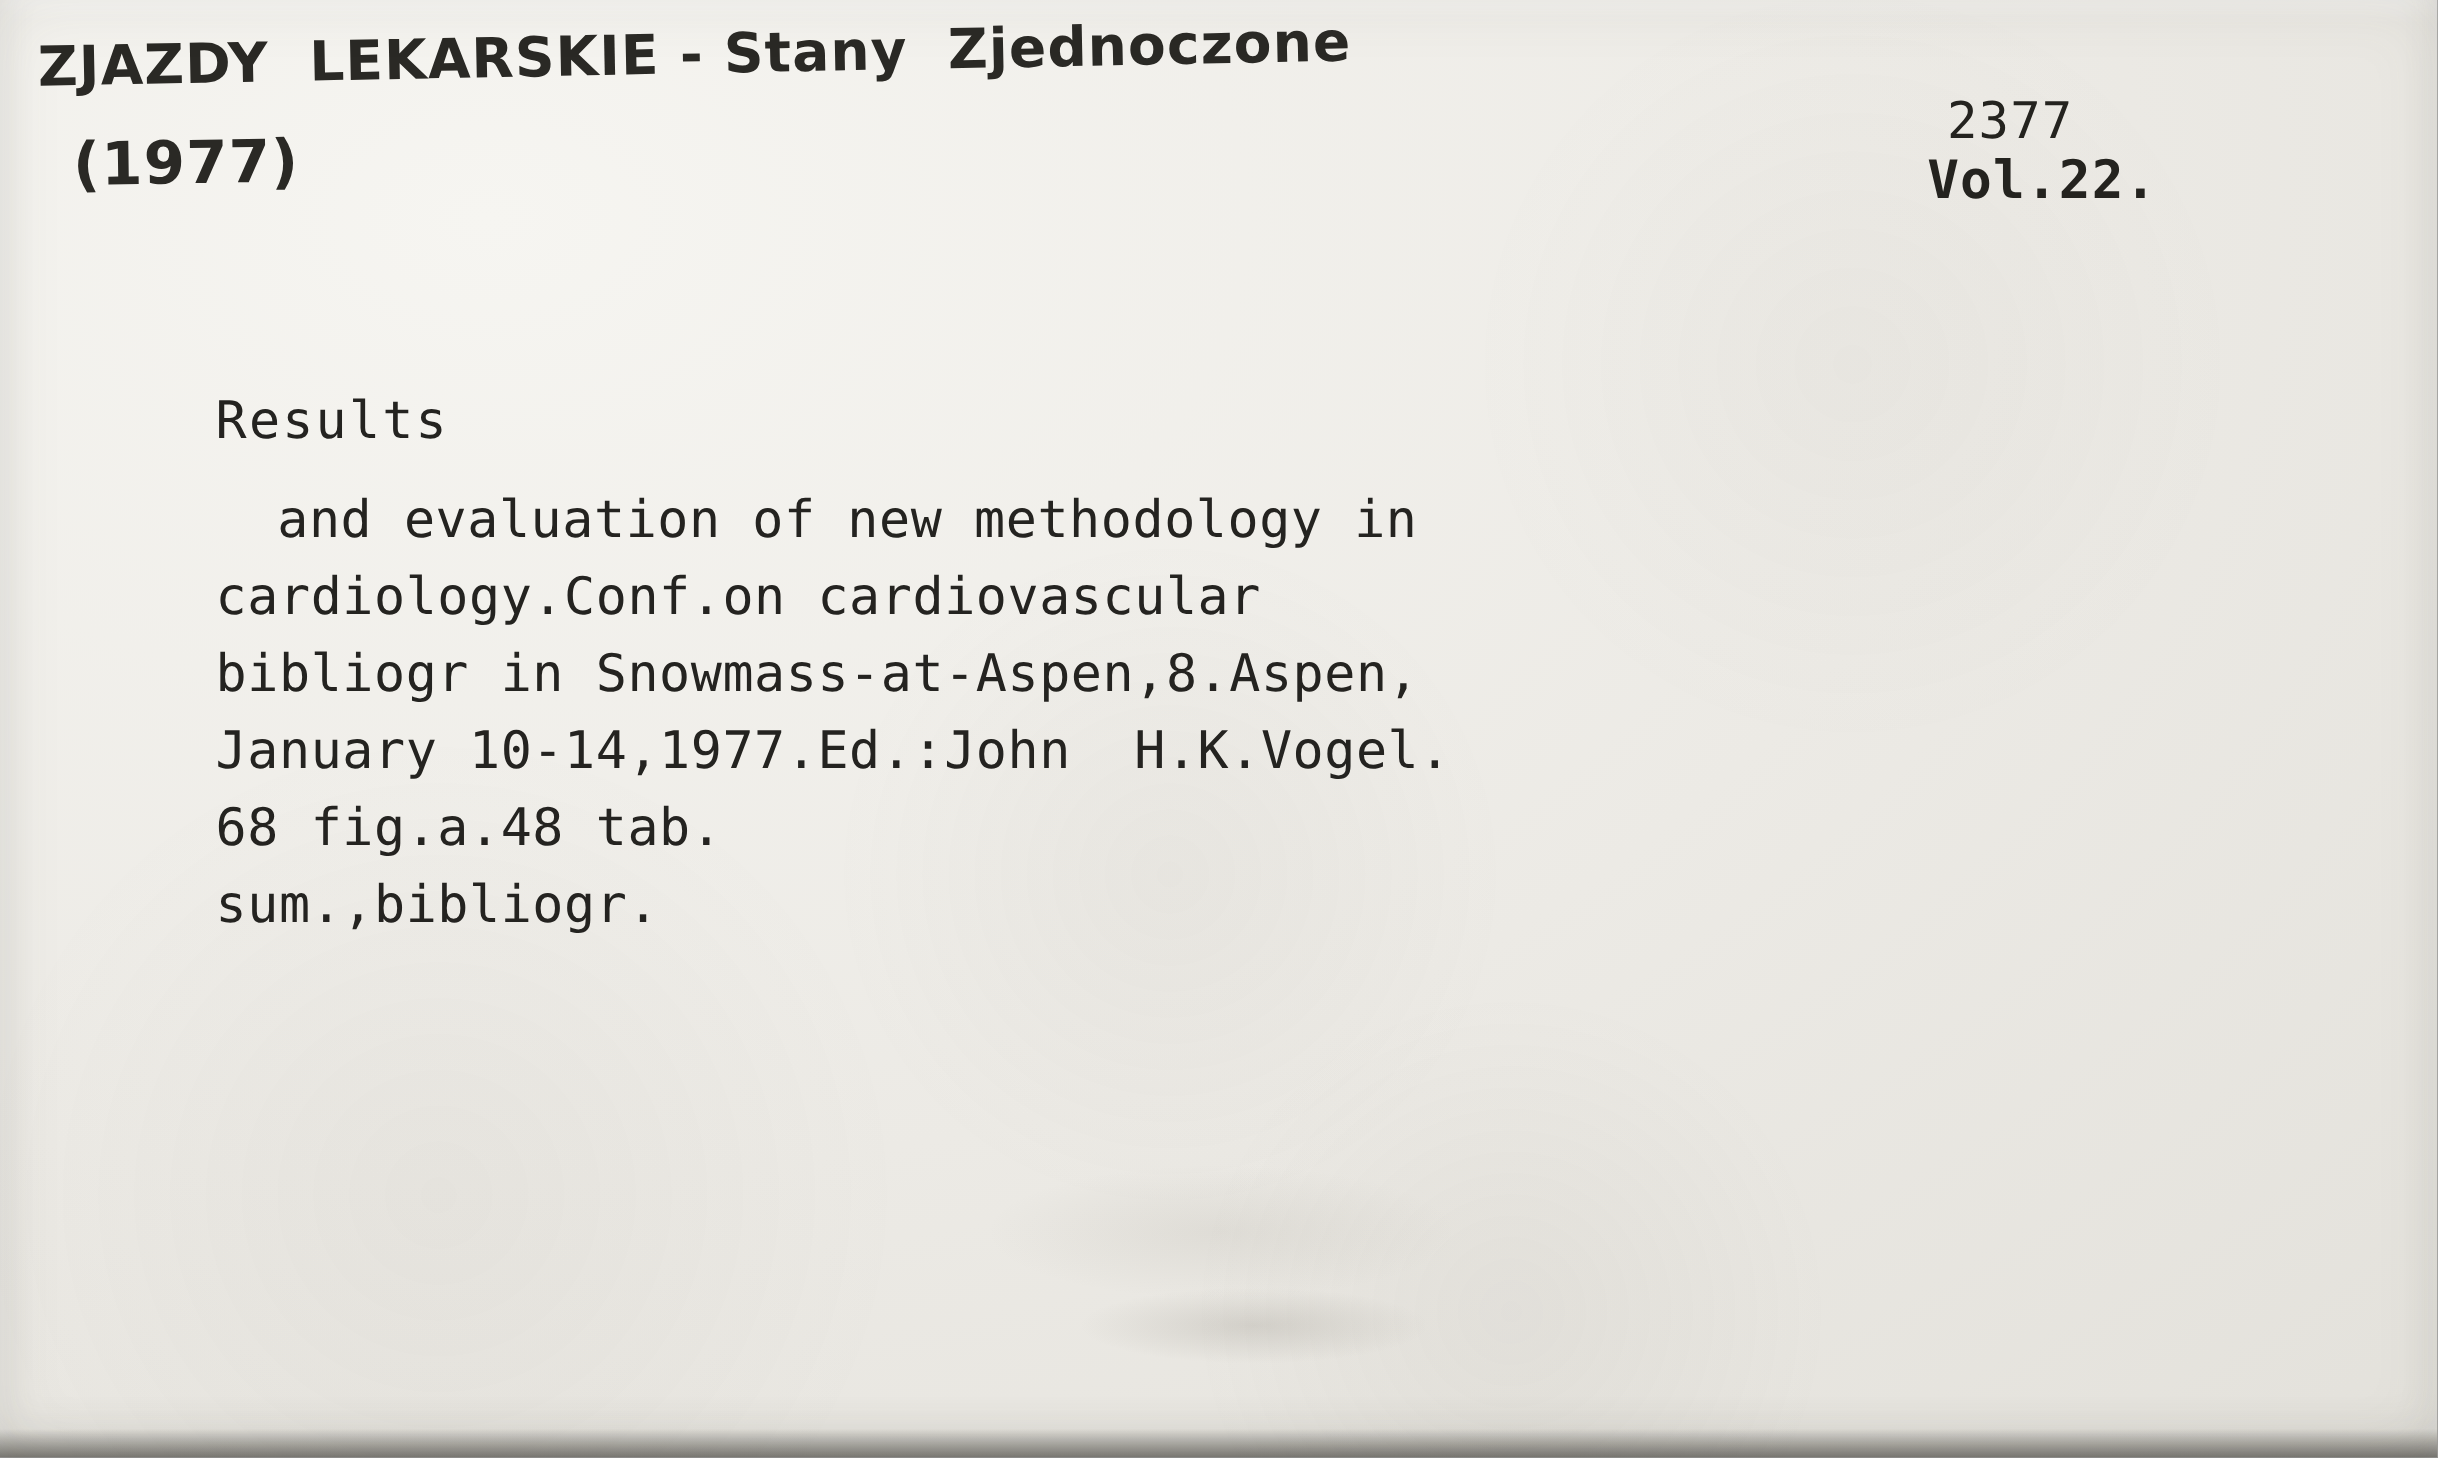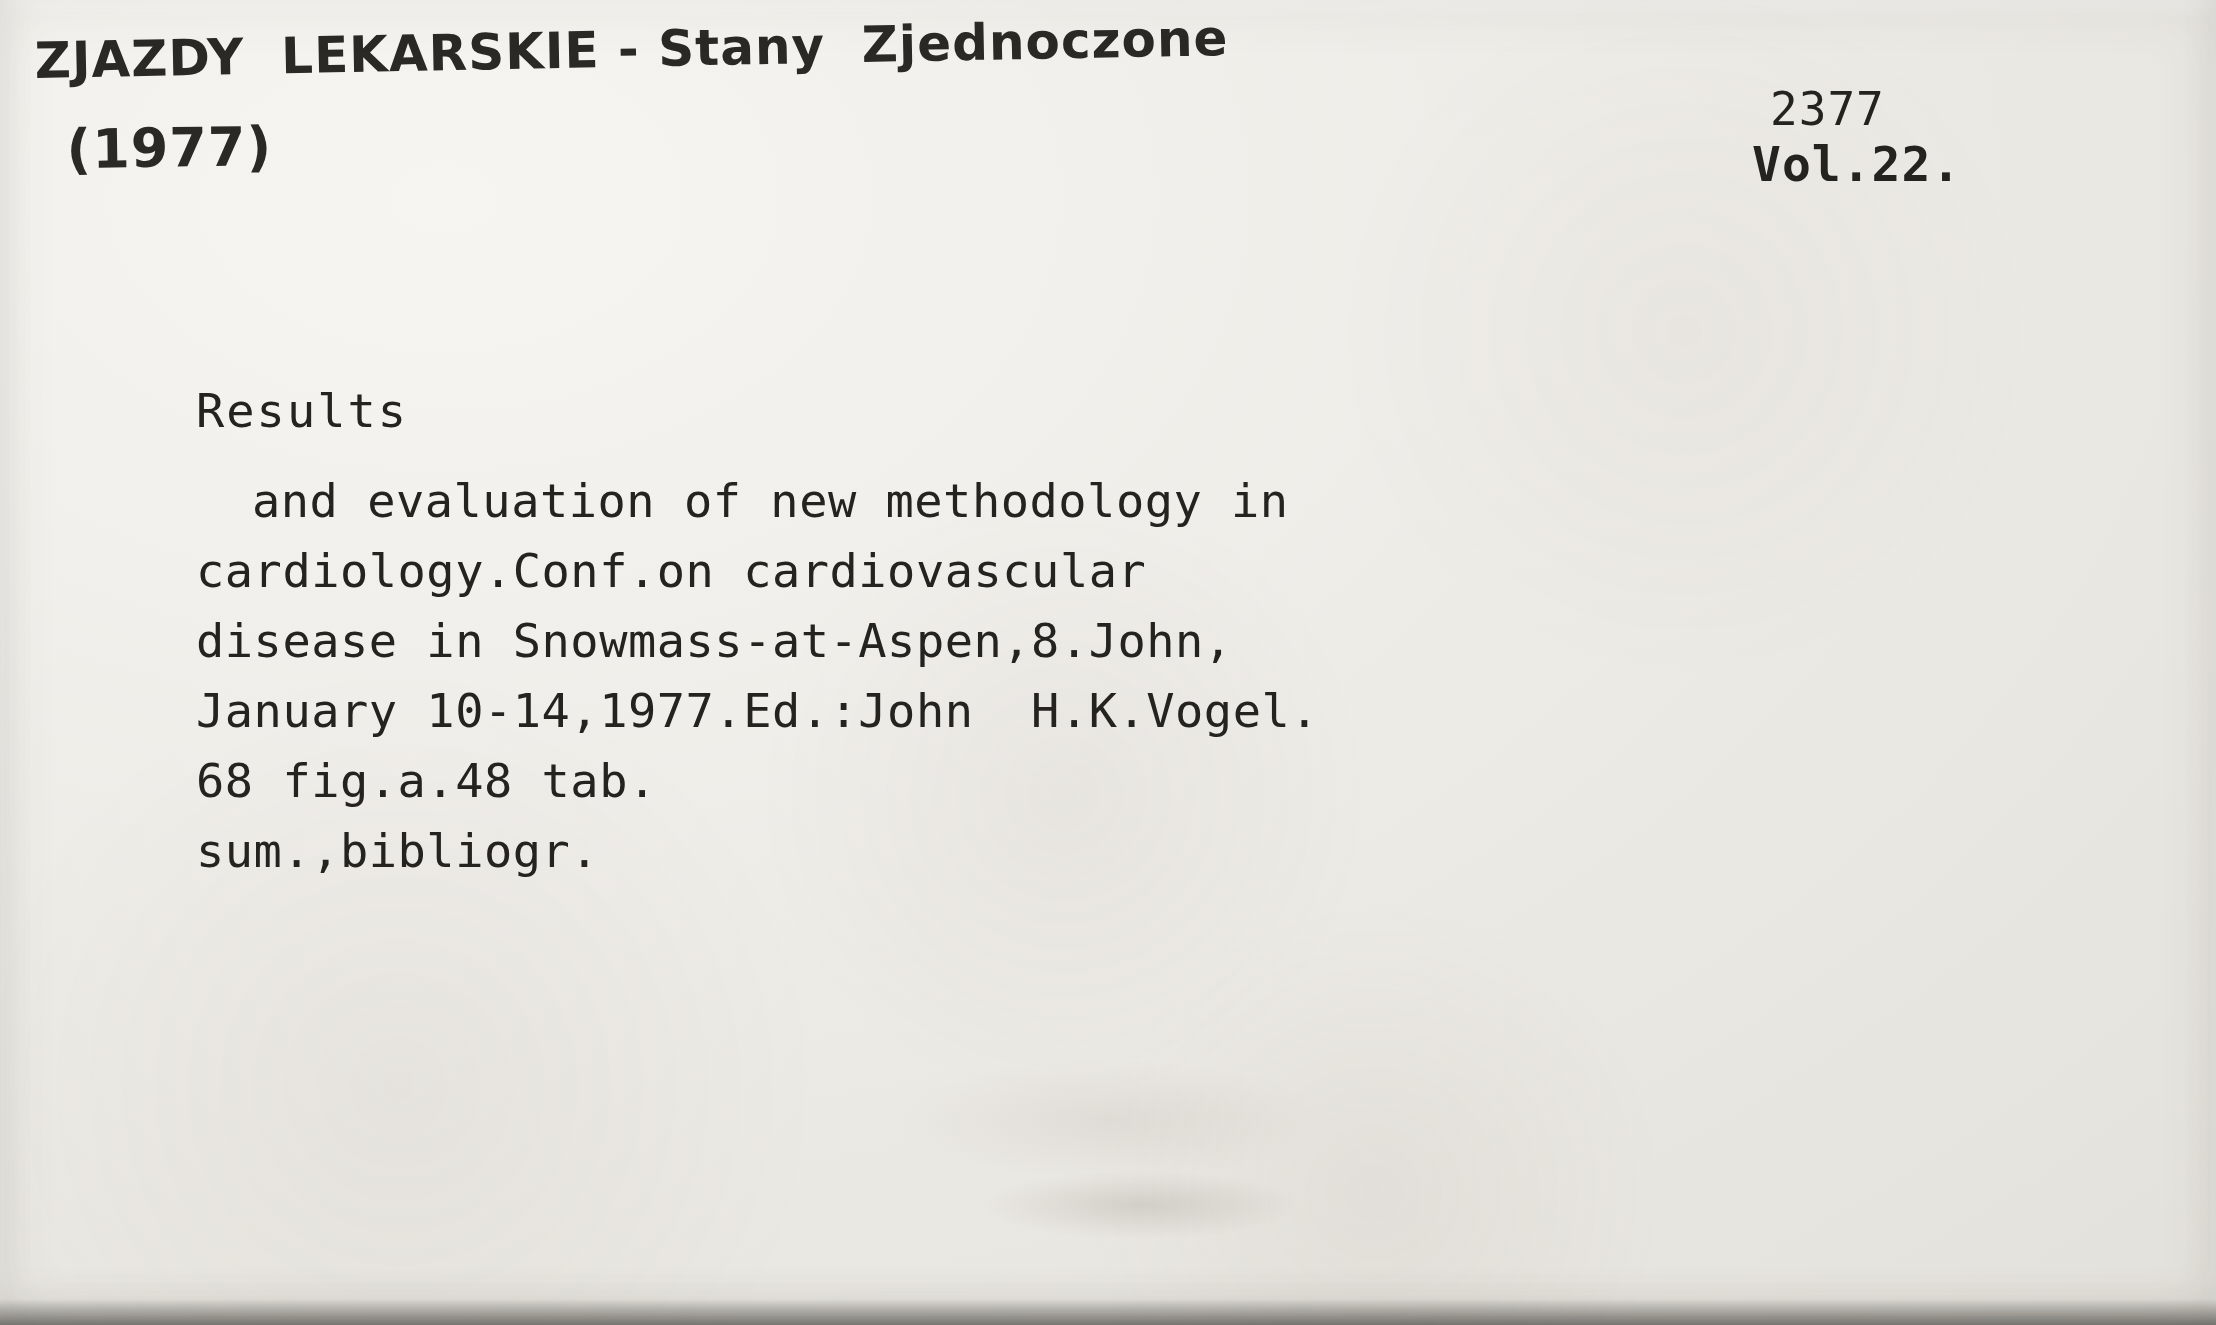--- a/index.html
+++ b/index.html
@@ -115,21 +115,21 @@
     top: 136px;
     font-size: 48px;
     letter-spacing: 1px;
     font-weight: 600;
   }
 
   
   #body-block {
     position: absolute;
     left: 196px;
-    top: 376px;
+    top: 348px;
     width: 1920px;
   }
   #body-block .line {
     font-family: "DejaVu Sans Mono", monospace;
     font-size: 47px;
     line-height: 70px;
     color: #242320;
     white-space: pre;
     letter-spacing: 0.5px;
   }
@@ -165,21 +165,21 @@
   <div class="typed" id="volume-line">Vol.22.</div>
 
   <div id="body-block">
 
     <div class="line heading">Results</div>
 
     <div class="line indent">and evaluation of new methodology in</div>
 
     <div class="line">cardiology.Conf.on cardiovascular</div>
 
-    <div class="line">disease in Snowmass-at-Aspen,8.John,</div>
+    <div class="line">bibliogr in Snowmass-at-Aspen,8.Aspen,</div>
 
     <div class="line">January 10-14,1977.Ed.:John  H.K.Vogel.</div>
 
     <div class="line">68 fig.a.48 tab.</div>
 
 
     <div class="line">sum.,bibliogr.</div>
 
   </div>
 

